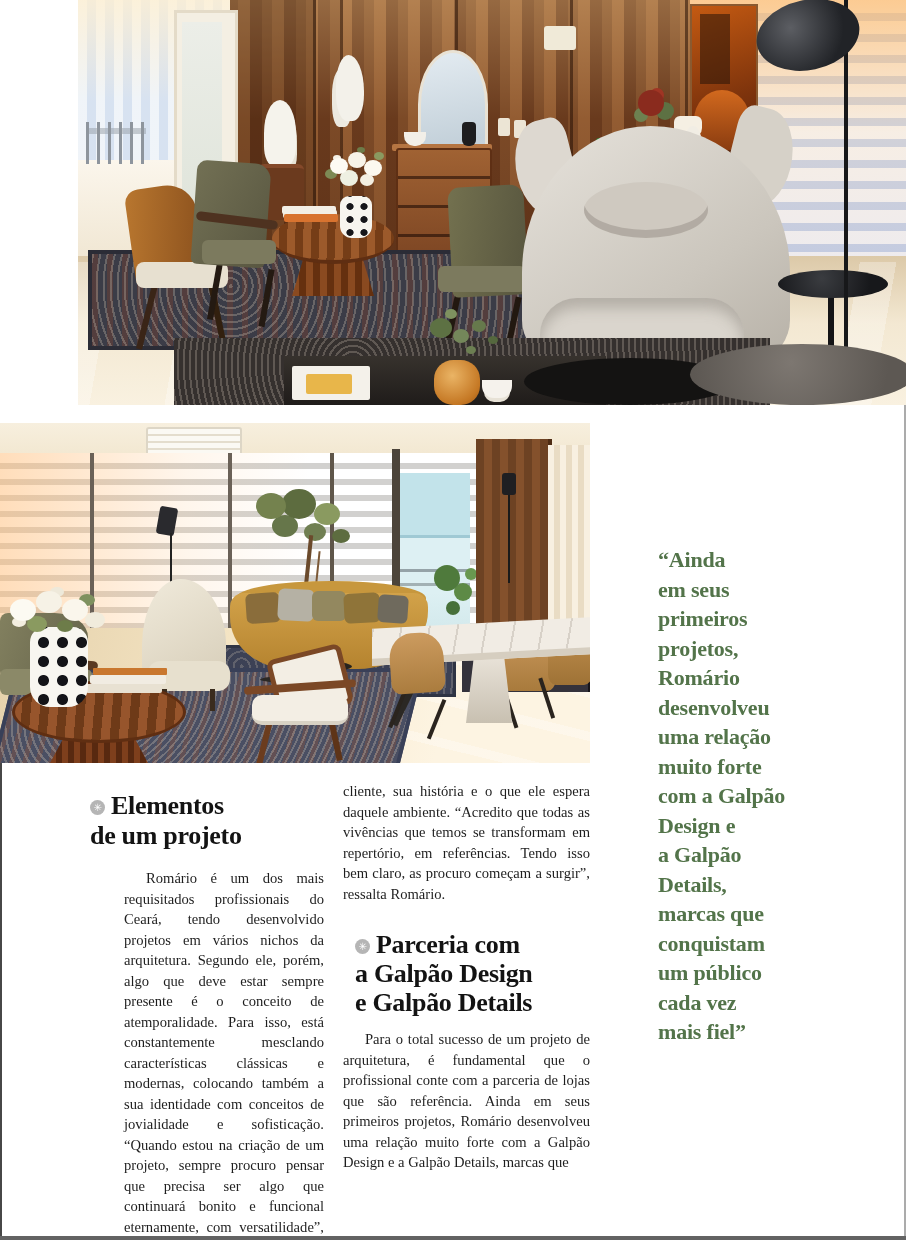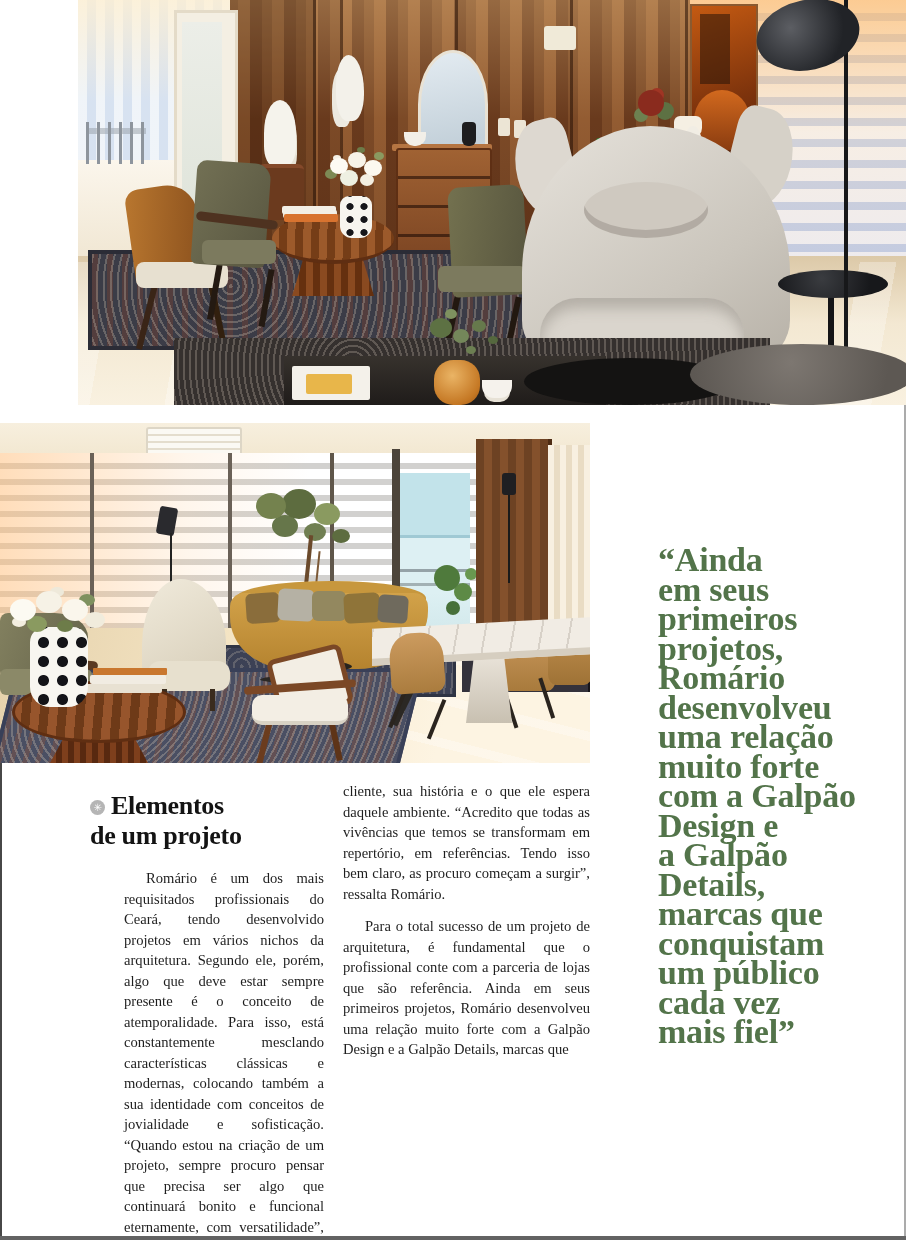--- a/index.html
+++ b/index.html
@@ -261,21 +261,21 @@
     margin-right:6px;vertical-align:3px;font-family:"DejaVu Sans",sans-serif;}
   .body-para{font-size:14.6px;line-height:20.5px;color:#1e1e1e;text-align:justify;margin:0;}
   .indent{text-indent:22px;}
   .col1 .body-para{margin-top:17px;margin-left:46px;}
   .cont-para{margin-top:0;}
   .col2 .section-title{margin-top:26px;line-height:29px;}
   .col2 .after-title{margin-top:12px;}
 
   
   .quote{left:658px;top:545px;width:242px;color:#53744a;font-weight:700;
-    font-size:34px;line-height:29.5px;letter-spacing:-0.2px;}
+    font-size:22px;line-height:29.5px;letter-spacing:-0.2px;}
   .quote-text{white-space:pre-line;}
 
   
   .footer{left:0;top:1184px;width:852px;text-align:right;white-space:nowrap;}
   .footer-sans{display:inline-block;transform:scaleX(0.8);transform-origin:100% 50%;
     font-family:"Liberation Sans","DejaVu Sans",sans-serif;font-size:15px;color:#141414;
     vertical-align:1px;letter-spacing:0;}
   .fb{font-weight:700;}
   .fl{font-weight:400;color:#2a2a2a;}
   .fy{font-weight:400;}
@@ -422,20 +422,23 @@
   </div>
 
   <div class="abs col1">
     <h2 class="section-title"><span class="section-icon">✳</span><span>Elementos
 de um projeto</span></h2>
     <p class="body-para indent">Romário é um dos mais requisitados profissionais do Ceará, tendo desenvolvido projetos em vários nichos da arquitetura. Segundo ele, porém, algo que deve estar sempre presente é o conceito de atemporalidade. Para isso, está constantemente mesclando características clássicas e modernas, colocando também a sua identidade com conceitos de jovialidade e sofisticação. “Quando estou na criação de um projeto, sempre procuro pensar que precisa ser algo que continuará bonito e funcional eternamente, com versatilidade”, afirma. Ainda segundo ele, é necessário entender o gosto do</p>
   </div>
 
   <div class="abs col2">
     <p class="body-para cont-para">cliente, sua história e o que ele espera daquele ambiente. “Acredito que todas as vivências que temos se transformam em repertório, em referências. Tendo isso bem claro, as procuro começam a surgir”, ressalta Romário.</p>
+    <h2 class="section-title"><span class="section-icon">✳</span><span>Parceria com
+a Galpão Design
+e Galpão Details</span></h2>
     <p class="body-para indent after-title">Para o total sucesso de um projeto de arquitetura, é fundamental que o profissional conte com a parceria de lojas que são referência. Ainda em seus primeiros projetos, Romário desenvolveu uma relação muito forte com a Galpão Design e a Galpão Details, marcas que</p>
   </div>
 
   <div class="abs quote"><span>“</span><span class="quote-text">Ainda
 em seus
 primeiros
 projetos,
 Romário
 desenvolveu
 uma relação

